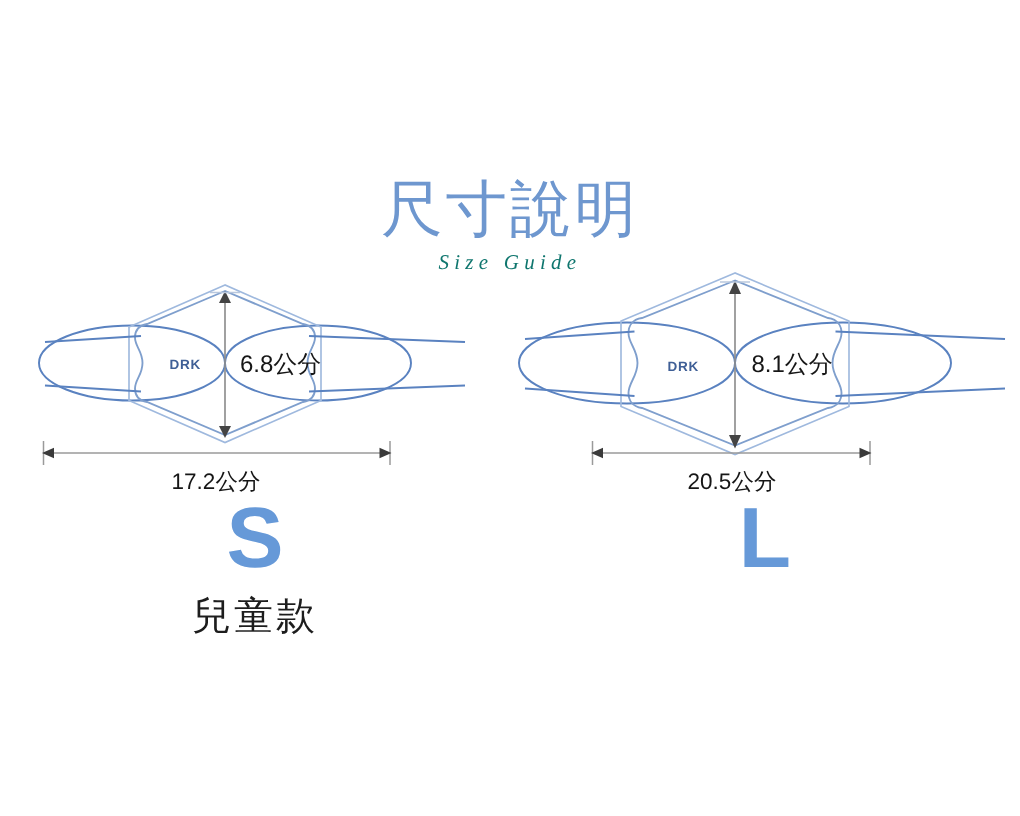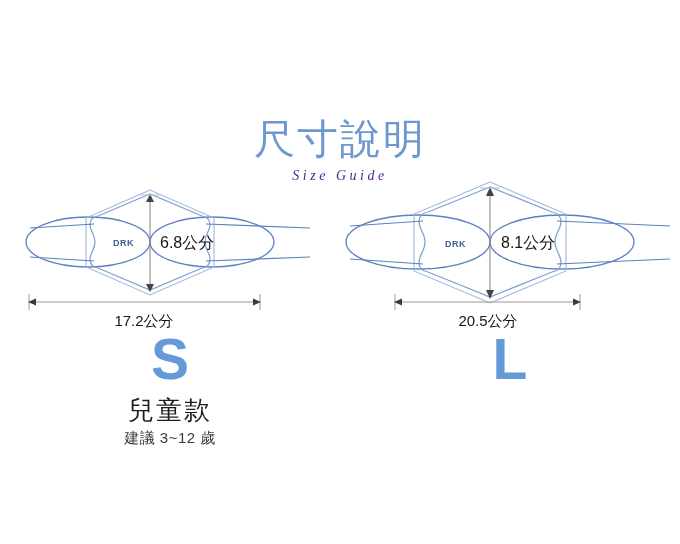--- a/index.html
+++ b/index.html
@@ -40,21 +40,21 @@
     color: #6e97cf;
     font-weight: 400;
     margin: 0;
   }
   .subtitle {
     margin: 6px 0 0 0;
     font-family: "Liberation Serif", "DejaVu Serif", serif;
     font-style: italic;
     font-size: 14px;
     letter-spacing: 3.5px;
-    color: #4c1d95;
+    color: #0f766e;
   }
 
   
   .panels {
     position: absolute;
     left: 0;
     top: 160px;
     width: 680px;
     height: 310px;
   }
@@ -175,21 +175,20 @@
           <line x1="31" y1="14" x2="258" y2="14"></line>
         </g>
         <path d="M28 14 L36 10.5 L36 17.5 Z" fill="#3a3a3a"></path>
         <path d="M261 14 L253 10.5 L253 17.5 Z" fill="#3a3a3a"></path>
         <text x="144" y="38" text-anchor="middle" font-family="Liberation Sans, sans-serif" font-size="15" fill="#161616">17.2公分</text>
       </svg>
 
       <div class="size-block">
         <p class="size-letter">S</p>
         <p class="size-name">兒童款</p>
-        <p class="size-note">建議 3~12 歲</p>
       </div>
     </div>
 
     <div class="panel panel-l">
 
       <div class="diagram">
         <svg width="340" height="165" viewBox="0 0 340 165" xmlns="http://www.w3.org/2000/svg">
           <g fill="none" stroke="#5a82c0" stroke-width="1.3">
             <ellipse cx="78" cy="70" rx="72" ry="27"></ellipse>
           </g>

